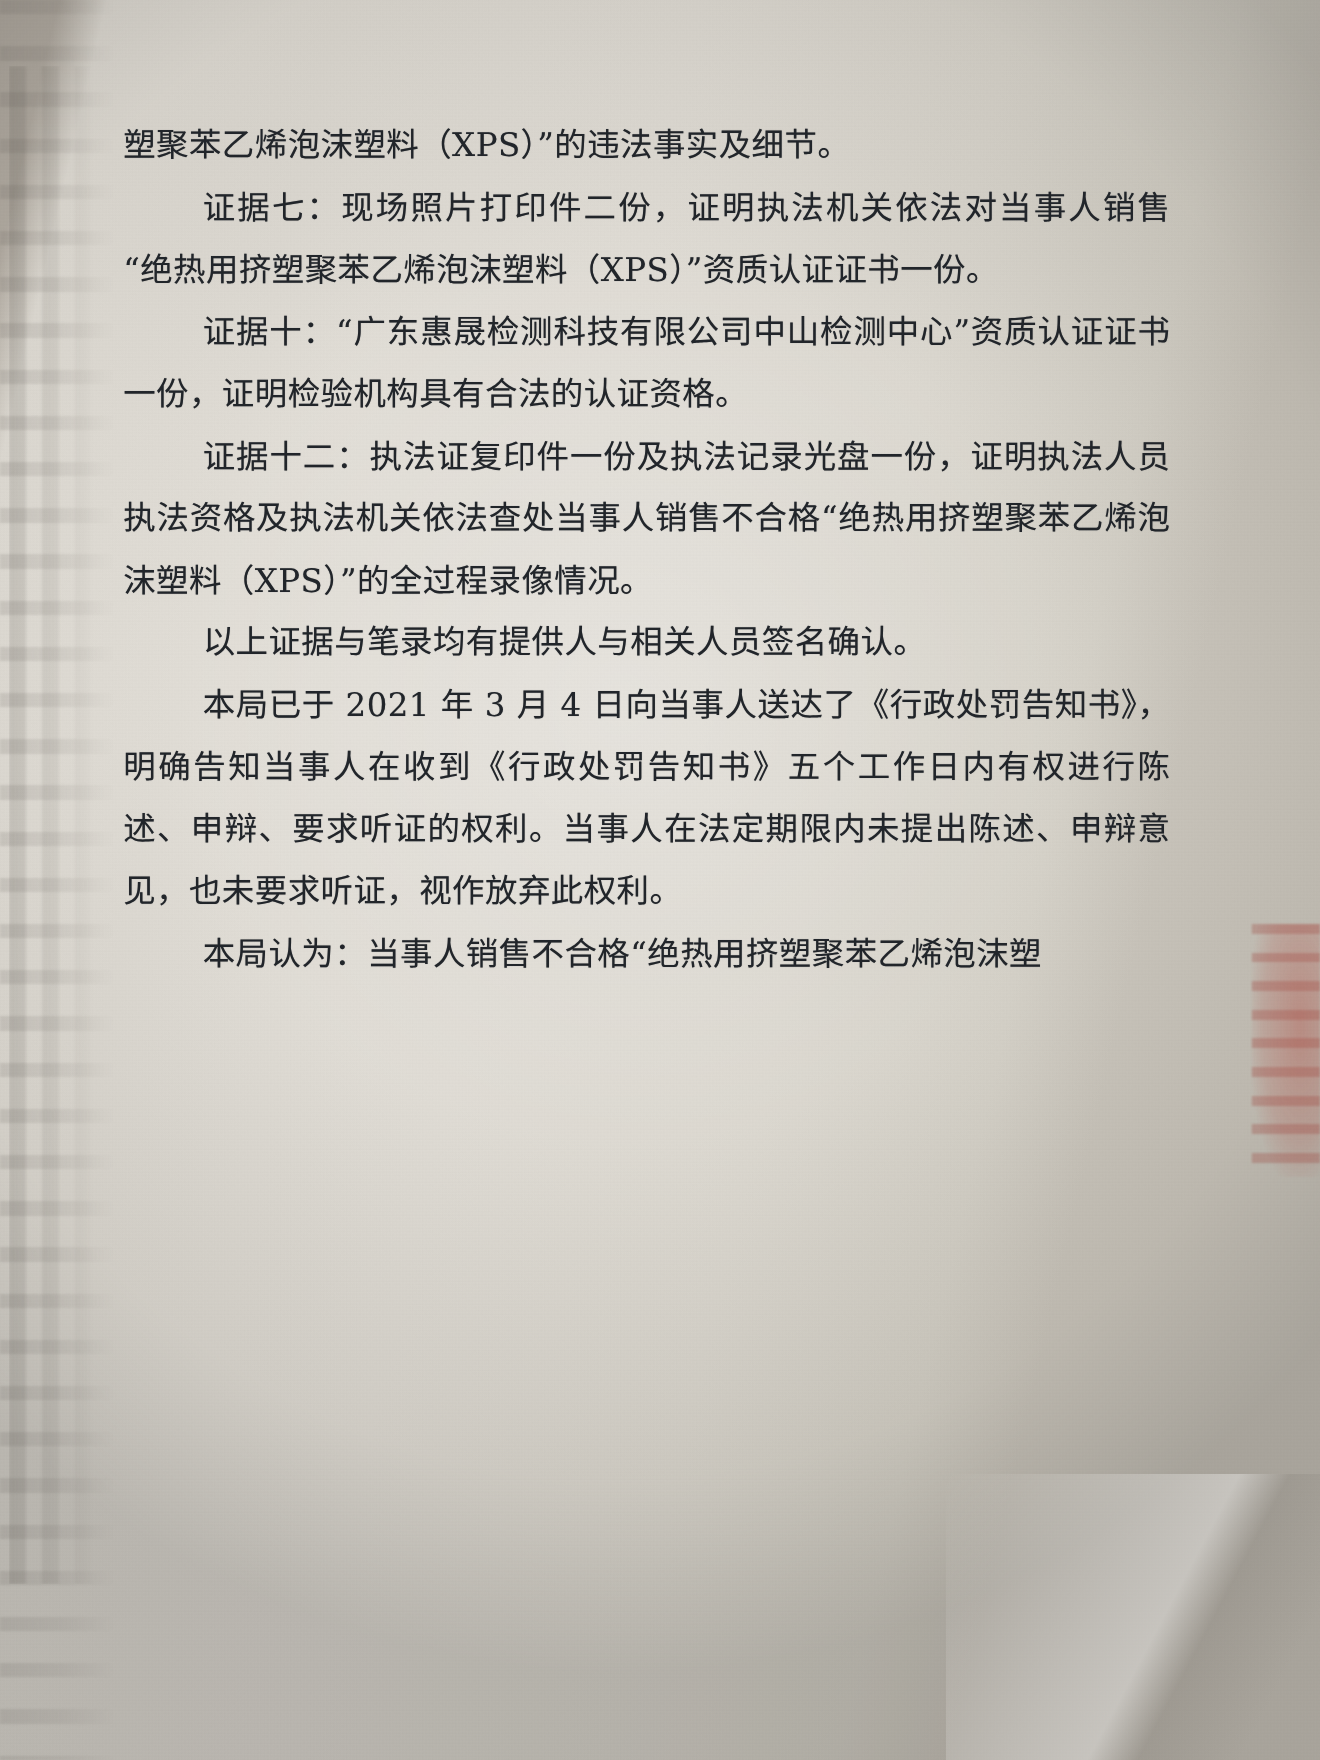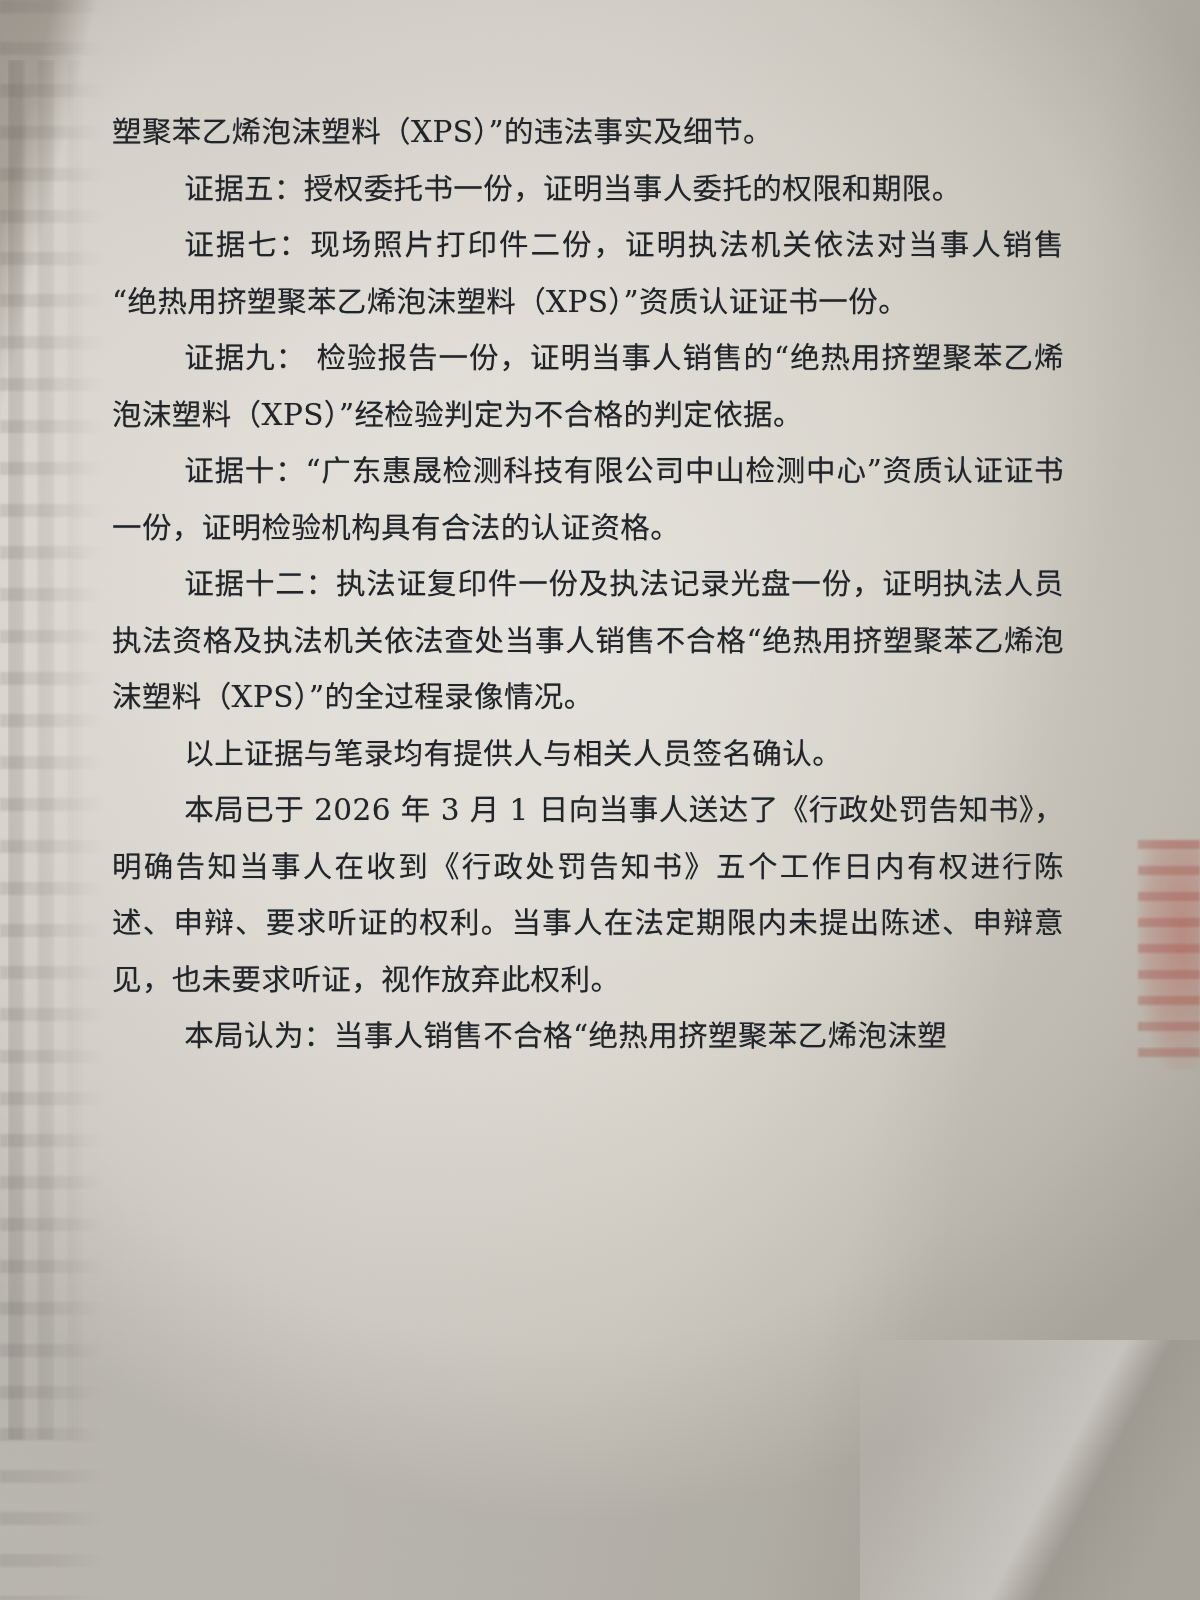--- a/index.html
+++ b/index.html
@@ -115,25 +115,23 @@
 <body>
 
 <div id="page-photo">
 
   <div id="bleed-through"></div>
   <div id="bleed-through2"></div>
   <div id="stamp-bleed"></div>
 
   <div id="doc-text">
     <p class="no-indent">塑聚苯乙烯泡沫塑料（XPS）”的违法事实及细节。</p>
-    <p class="indent">证据五：授权委托书一份，证明当事人委托的权限和期限。</p>
     <p class="indent">证据七：现场照片打印件二份，证明执法机关依法对当事人销售“绝热用挤塑聚苯乙烯泡沫塑料（XPS）”资质认证证书一份。</p>
-    <p class="indent">证据九： 检验报告一份，证明当事人销售的“绝热用挤塑聚苯乙烯泡沫塑料（XPS）”经检验判定为不合格的判定依据。</p>
     <p class="indent">证据十：“广东惠晟检测科技有限公司中山检测中心”资质认证证书一份，证明检验机构具有合法的认证资格。</p>
     <p class="indent">证据十二：执法证复印件一份及执法记录光盘一份，证明执法人员执法资格及执法机关依法查处当事人销售不合格“绝热用挤塑聚苯乙烯泡沫塑料（XPS）”的全过程录像情况。</p>
     <p class="indent">以上证据与笔录均有提供人与相关人员签名确认。</p>
-    <p class="indent">本局已于 2026 年 3 月 1 日向当事人送达了《行政处罚告知书》，明确告知当事人在收到《行政处罚告知书》五个工作日内有权进行陈述、申辩、要求听证的权利。当事人在法定期限内未提出陈述、申辩意见，也未要求听证，视作放弃此权利。</p>
+    <p class="indent">本局已于 2021 年 3 月 4 日向当事人送达了《行政处罚告知书》，明确告知当事人在收到《行政处罚告知书》五个工作日内有权进行陈述、申辩、要求听证的权利。当事人在法定期限内未提出陈述、申辩意见，也未要求听证，视作放弃此权利。</p>
     <p class="indent">本局认为：当事人销售不合格“绝热用挤塑聚苯乙烯泡沫塑</p>
   </div>
 
   <div id="grain"></div>
   <div id="crease"></div>
 </div>
 
 </body></html>

